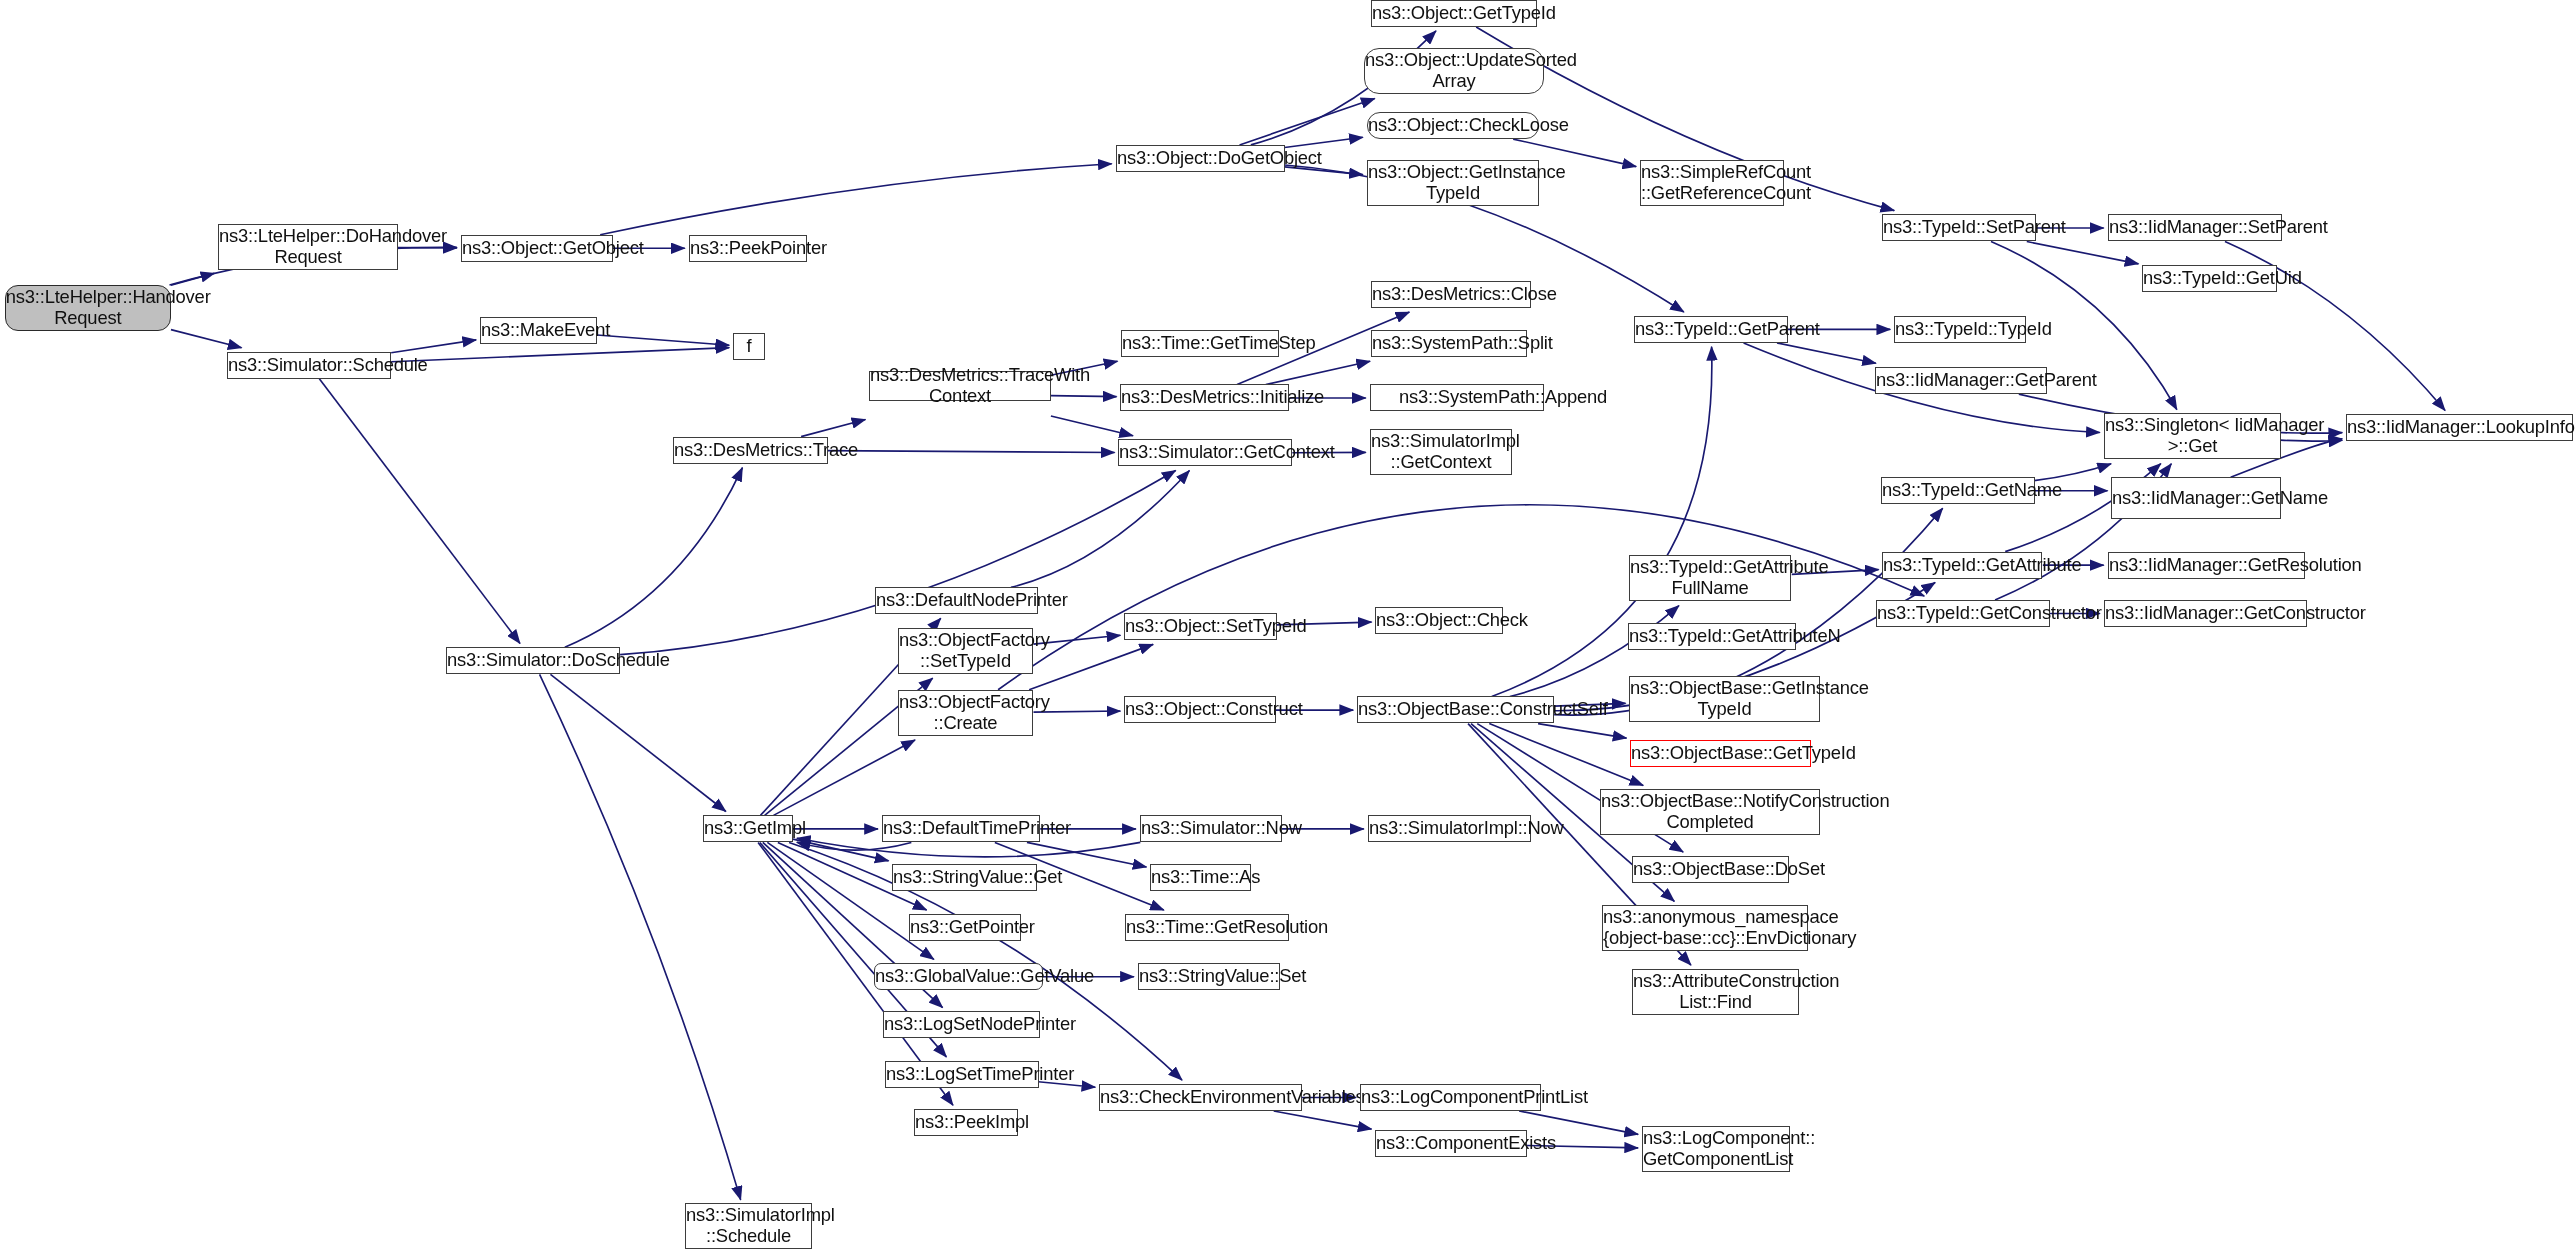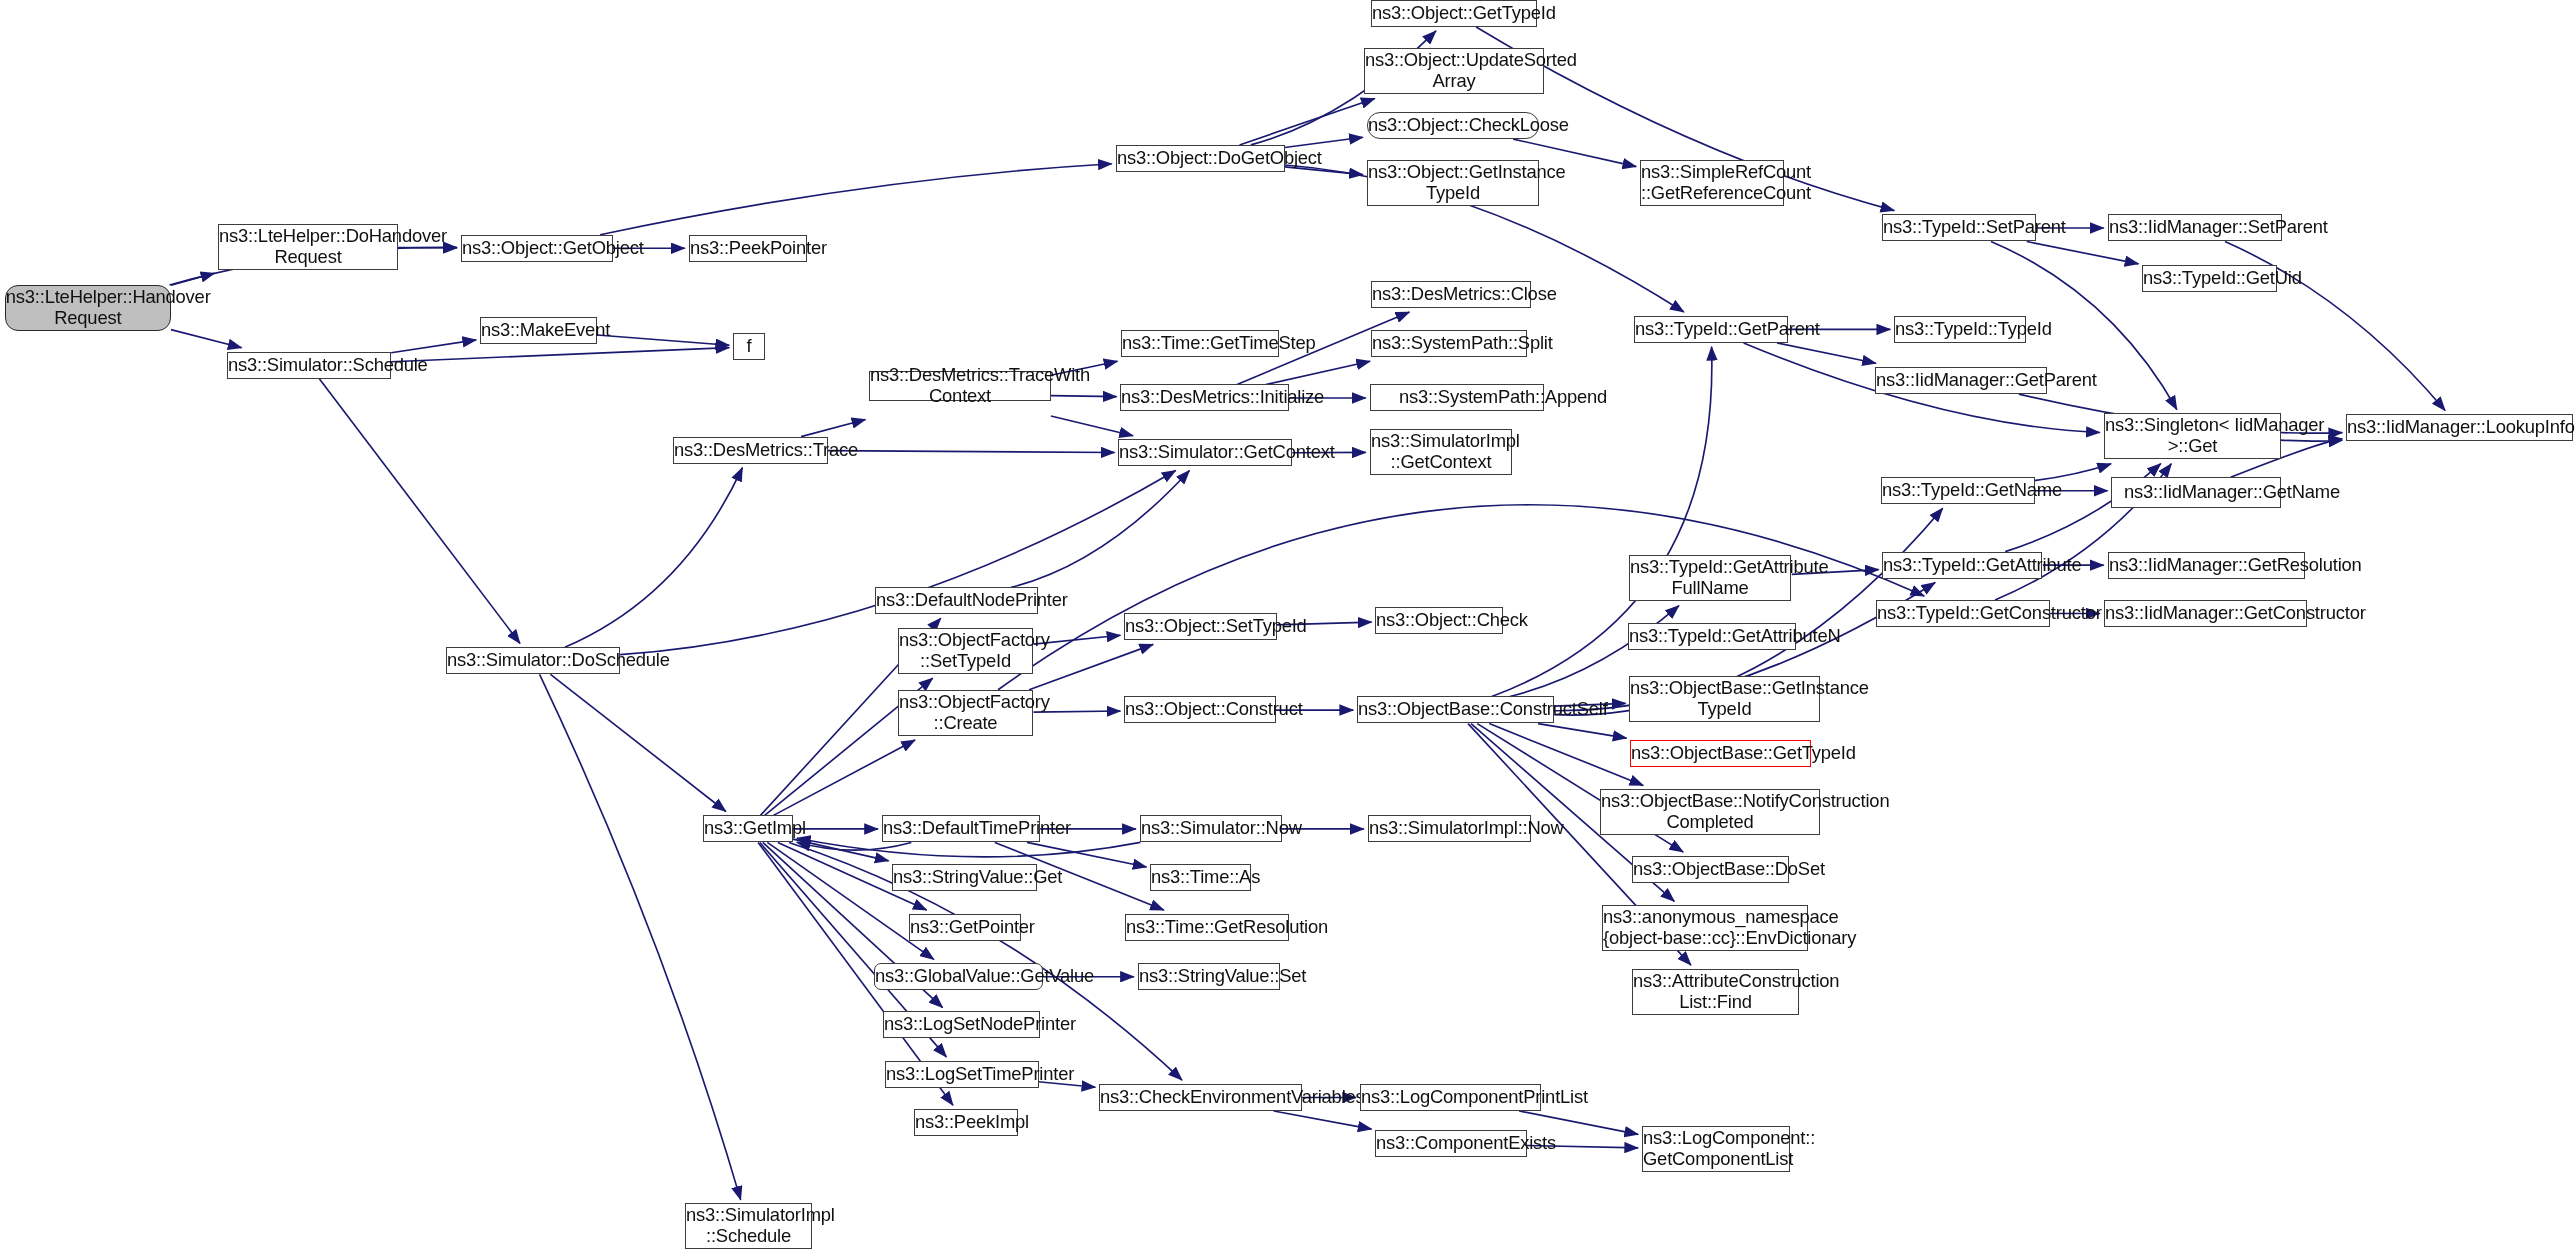--- a/index.html
+++ b/index.html
@@ -157,38 +157,38 @@
 Request</span></div>
       <div class="node" style="left: 218px; top: 224px; width: 180px; height: 46px;"><span>ns3::LteHelper::DoHandover
 Request</span></div>
       <div class="node" style="left: 227px; top: 352px; width: 164px; height: 27px;"><span>ns3::Simulator::Schedule</span></div>
       <div class="node" style="left: 461px; top: 235px; width: 152px; height: 27px;"><span>ns3::Object::GetObject</span></div>
       <div class="node" style="left: 689px; top: 235px; width: 118px; height: 27px;"><span>ns3::PeekPointer</span></div>
       <div class="node" style="left: 480px; top: 317px; width: 117px; height: 27px;"><span>ns3::MakeEvent</span></div>
       <div class="node" style="left: 733px; top: 333px; width: 32px; height: 27px;"><span>f</span></div>
       <div class="node" style="left: 1116px; top: 145px; width: 169px; height: 27px;"><span>ns3::Object::DoGetObject</span></div>
       <div class="node" style="left: 1371px; top: 0px; width: 166px; height: 27px;"><span>ns3::Object::GetTypeId</span></div>
-      <div class="node" style="left: 1364px; top: 48px; width: 180px; height: 46px;"><span>ns3::Object::UpdateSorted
+      <div class="node" style="left: 1364px; top: 48px; width: 180px; height: 46px; border-radius: 15px;"><span>ns3::Object::UpdateSorted
 Array</span></div>
       <div class="node" style="left: 1367px; top: 112px; width: 172px; height: 27px; border-radius: 13px;"><span>ns3::Object::CheckLoose</span></div>
       <div class="node" style="left: 1367px; top: 160px; width: 172px; height: 46px;"><span>ns3::Object::GetInstance
 TypeId</span></div>
       <div class="node" style="left: 1640px; top: 160px; width: 144px; height: 46px;"><span>ns3::SimpleRefCount
 ::GetReferenceCount</span></div>
       <div class="node" style="left: 1882px; top: 214px; width: 154px; height: 27px;"><span>ns3::TypeId::SetParent</span></div>
       <div class="node" style="left: 2108px; top: 214px; width: 174px; height: 27px;"><span>ns3::IidManager::SetParent</span></div>
       <div class="node" style="left: 2142px; top: 265px; width: 135px; height: 27px;"><span>ns3::TypeId::GetUid</span></div>
       <div class="node" style="left: 1634px; top: 316px; width: 154px; height: 27px;"><span>ns3::TypeId::GetParent</span></div>
       <div class="node" style="left: 1894px; top: 316px; width: 132px; height: 27px;"><span>ns3::TypeId::TypeId</span></div>
       <div class="node" style="left: 1875px; top: 367px; width: 172px; height: 27px;"><span>ns3::IidManager::GetParent</span></div>
       <div class="node" style="left: 2104px; top: 413px; width: 177px; height: 46px;"><span>ns3::Singleton&lt; IidManager
 &gt;::Get</span></div>
       <div class="node" style="left: 2346px; top: 414px; width: 227px; height: 27px;"><span>ns3::IidManager::LookupInformation</span></div>
       <div class="node" style="left: 1881px; top: 477px; width: 154px; height: 27px;"><span>ns3::TypeId::GetName</span></div>
-      <div class="node" style="left: 2111px; top: 477px; width: 170px; height: 31px; padding-left: 12px;"><span>ns3::IidManager::GetName</span></div>
+      <div class="node" style="left: 2111px; top: 477px; width: 170px; height: 42px;"><span>ns3::IidManager::GetName</span></div>
       <div class="node" style="left: 1629px; top: 555px; width: 162px; height: 46px;"><span>ns3::TypeId::GetAttribute
 FullName</span></div>
       <div class="node" style="left: 1628px; top: 623px; width: 168px; height: 27px;"><span>ns3::TypeId::GetAttributeN</span></div>
       <div class="node" style="left: 1882px; top: 552px; width: 160px; height: 27px;"><span>ns3::TypeId::GetAttribute</span></div>
       <div class="node" style="left: 2108px; top: 552px; width: 197px; height: 27px;"><span>ns3::IidManager::GetResolution</span></div>
       <div class="node" style="left: 1876px; top: 600px; width: 174px; height: 27px;"><span>ns3::TypeId::GetConstructor</span></div>
       <div class="node" style="left: 2104px; top: 600px; width: 203px; height: 27px;"><span>ns3::IidManager::GetConstructor</span></div>
       <div class="node" style="left: 1629px; top: 676px; width: 191px; height: 46px;"><span>ns3::ObjectBase::GetInstance
 TypeId</span></div>
       <div class="node alert" style="left: 1630px; top: 740px; width: 181px; height: 27px;"><span>ns3::ObjectBase::GetTypeId</span></div>

